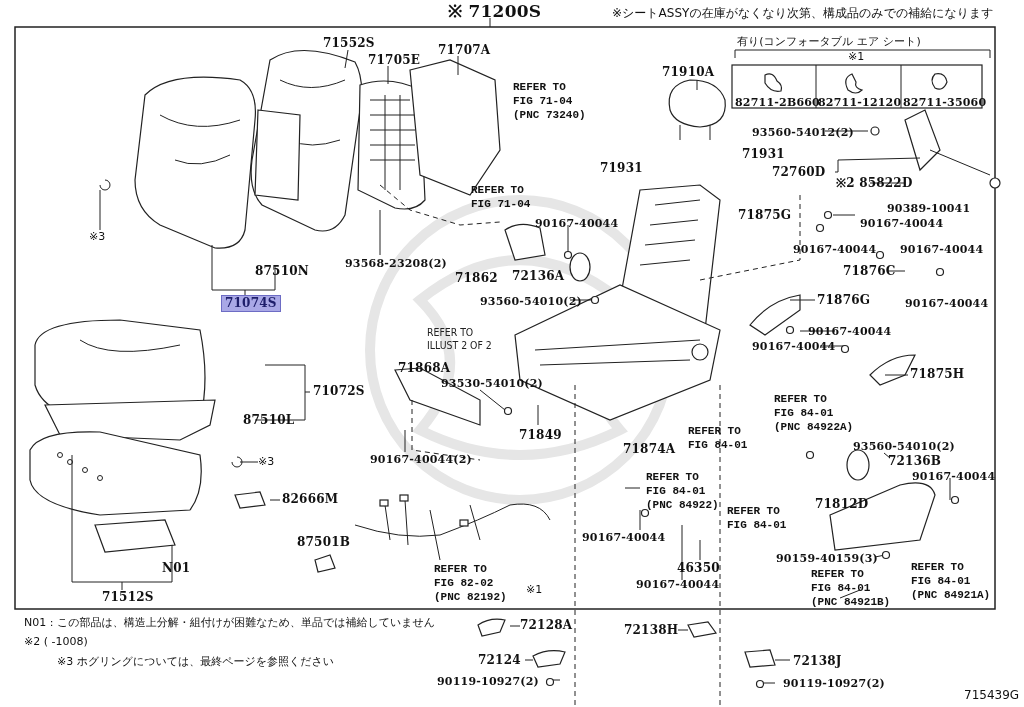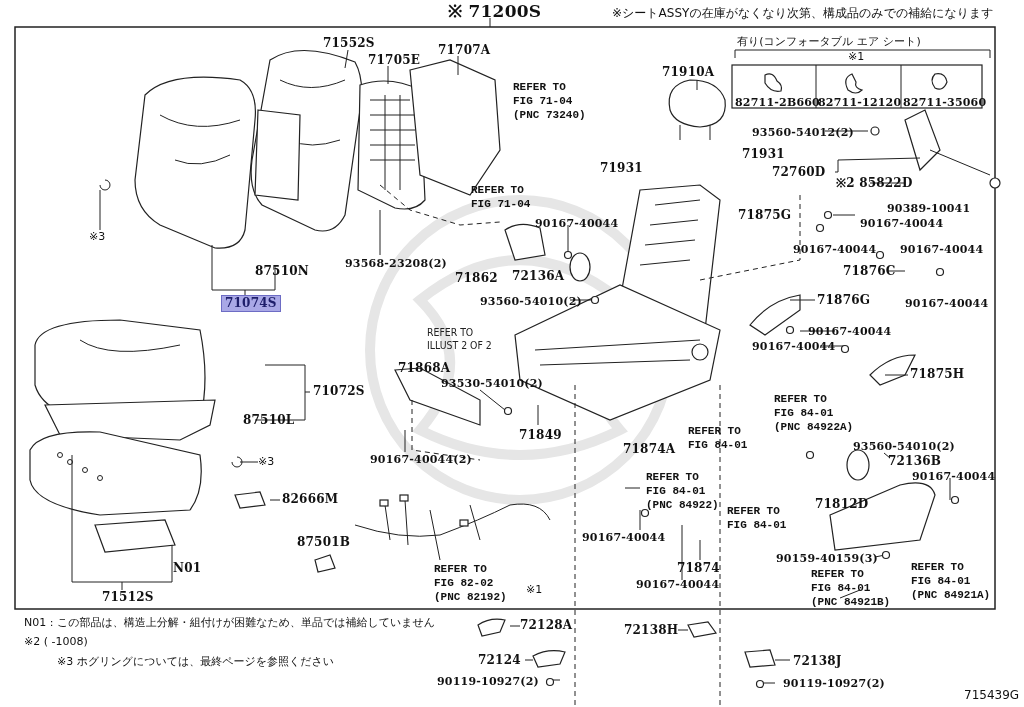--- a/index.html
+++ b/index.html
@@ -244,27 +244,27 @@
 
 <div class="lbl" style="left:313px;top:385px;">71072S</div>
 <div class="lbl" style="left:243px;top:414px;">87510L</div>
 <div class="note" style="left:258px;top:455px;">※3</div>
 <div class="lbl" style="left:398px;top:362px;">71868A</div>
 <div class="lbl sm" style="left:441px;top:377px;">93530-54010(2)</div>
 <div class="lbl" style="left:519px;top:429px;">71849</div>
 <div class="lbl sm" style="left:370px;top:453px;text-align:right;">90167-40044(2)</div>
 <div class="lbl" style="left:282px;top:493px;">82666M</div>
 <div class="lbl" style="left:297px;top:536px;">87501B</div>
-<div class="lbl" style="left:173px;top:562px;">N01</div>
+<div class="lbl" style="left:162px;top:562px;">N01</div>
 <div class="lbl" style="left:102px;top:591px;">71512S</div>
 <div class="note" style="left:526px;top:583px;">※1</div>
 
 <div class="lbl" style="left:623px;top:443px;">71874A</div>
 <div class="lbl sm" style="left:582px;top:531px;">90167-40044</div>
-<div class="lbl" style="left:677px;top:562px;">71874</div>
+<div class="lbl" style="left:677px;top:562px;">46350</div>
 <div class="lbl sm" style="left:636px;top:578px;">90167-40044</div>
 <div class="lbl sm" style="left:853px;top:440px;">93560-54010(2)</div>
 <div class="lbl" style="left:888px;top:455px;">72136B</div>
 <div class="lbl sm" style="left:912px;top:470px;">90167-40044</div>
 <div class="lbl" style="left:815px;top:498px;">71812D</div>
 <div class="lbl sm" style="left:776px;top:552px;">90159-40159(3)</div>
 
 <div class="lbl" style="left:520px;top:619px;">72128A</div>
 <div class="lbl" style="left:478px;top:654px;">72124</div>
 <div class="lbl sm" style="left:437px;top:675px;">90119-10927(2)</div>

